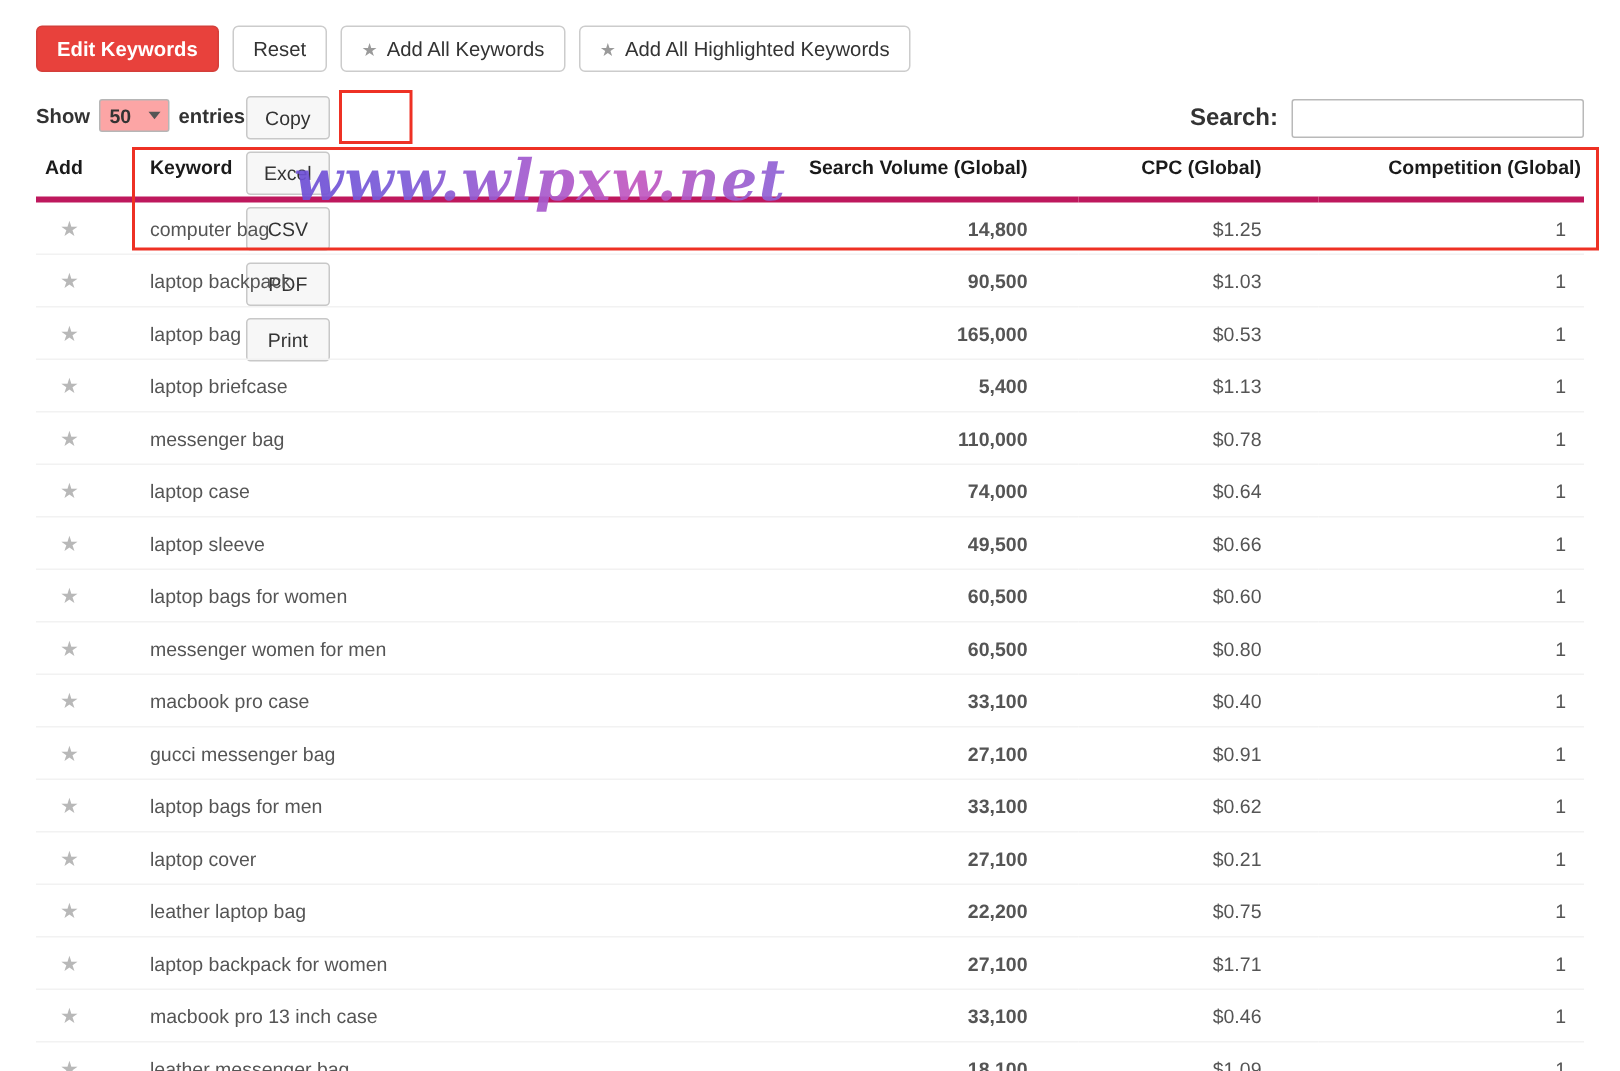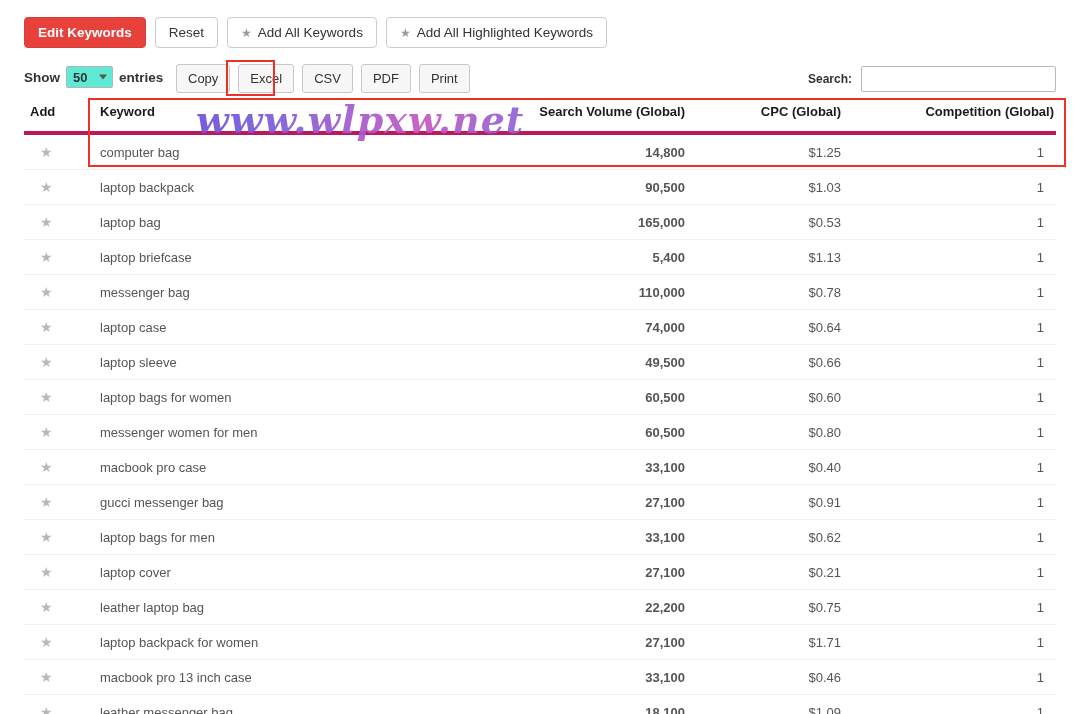--- a/index.html
+++ b/index.html
@@ -75,41 +75,42 @@
   .length-group .lbl-post { margin-left: 6px; }
   .select-box {
     position: relative;
     display: inline-flex;
     align-items: center;
     height: 22px;
     min-width: 47px;
     padding: 0 18px 0 6px;
     border: 1px solid #b6b6b6;
     border-radius: 2px;
-    background: #5eead4;
+    background: #fca5a5;
     font-size: 13px;
     font-weight: bold;
     color: #333;
     cursor: pointer;
   }
   .select-box .caret {
     position: absolute;
     right: 5px; top: 50%;
     transform: translateY(-50%);
     width: 0; height: 0;
     border-left: 4px solid transparent;
     border-right: 4px solid transparent;
     border-top: 5px solid #555;
   }
 
   .export-group {
     position: absolute;
-    left: 152px; top: 0;
+    left: 140px; top: 0;
     display: flex;
     gap: 8px;
+    flex-direction: column;
   }
   .export-btn {
     display: flex;
     align-items: center;
     justify-content: center;
     height: 29px;
     min-width: 48px;
     padding: 0 11px;
     font-size: 13px;
     color: #333;
@@ -119,21 +120,21 @@
     cursor: pointer;
   }
 
   .search-group {
     position: absolute;
     right: 0; top: 2px;
     display: flex;
     align-items: center;
   }
   .search-group .search-label {
-    font-size: 12px;
+    font-size: 16px;
     font-weight: bold;
     color: #333;
     margin-right: 9px;
   }
   .search-input {
     width: 195px;
     height: 26px;
     border: 1px solid #b9b9b9;
     border-radius: 2px;
     background: #ffffff;

